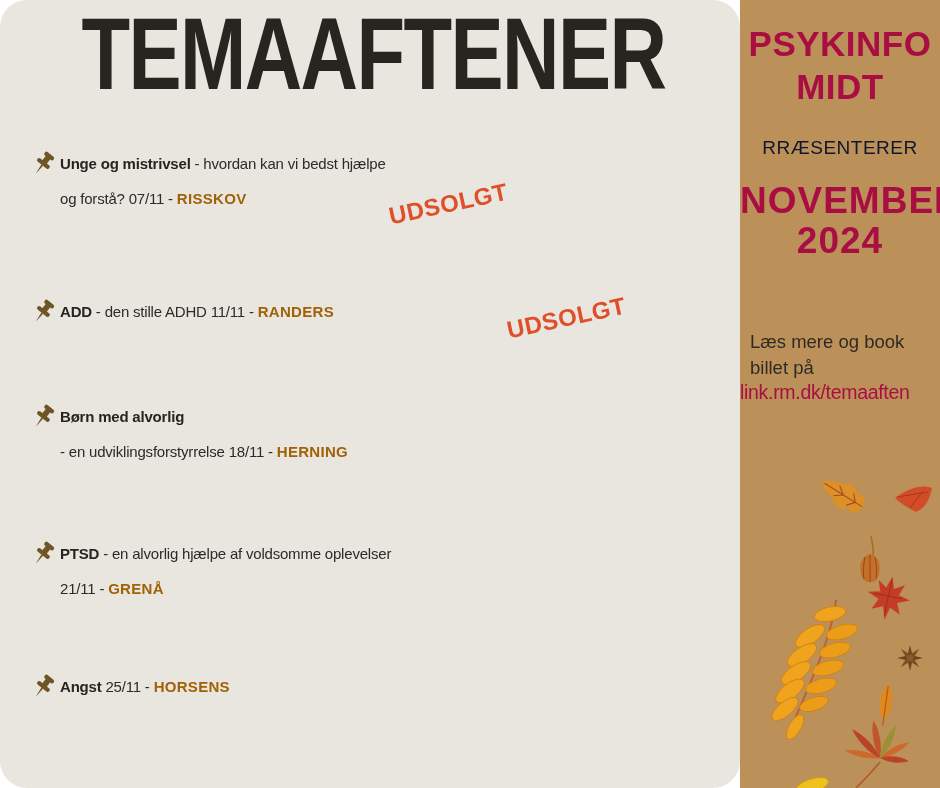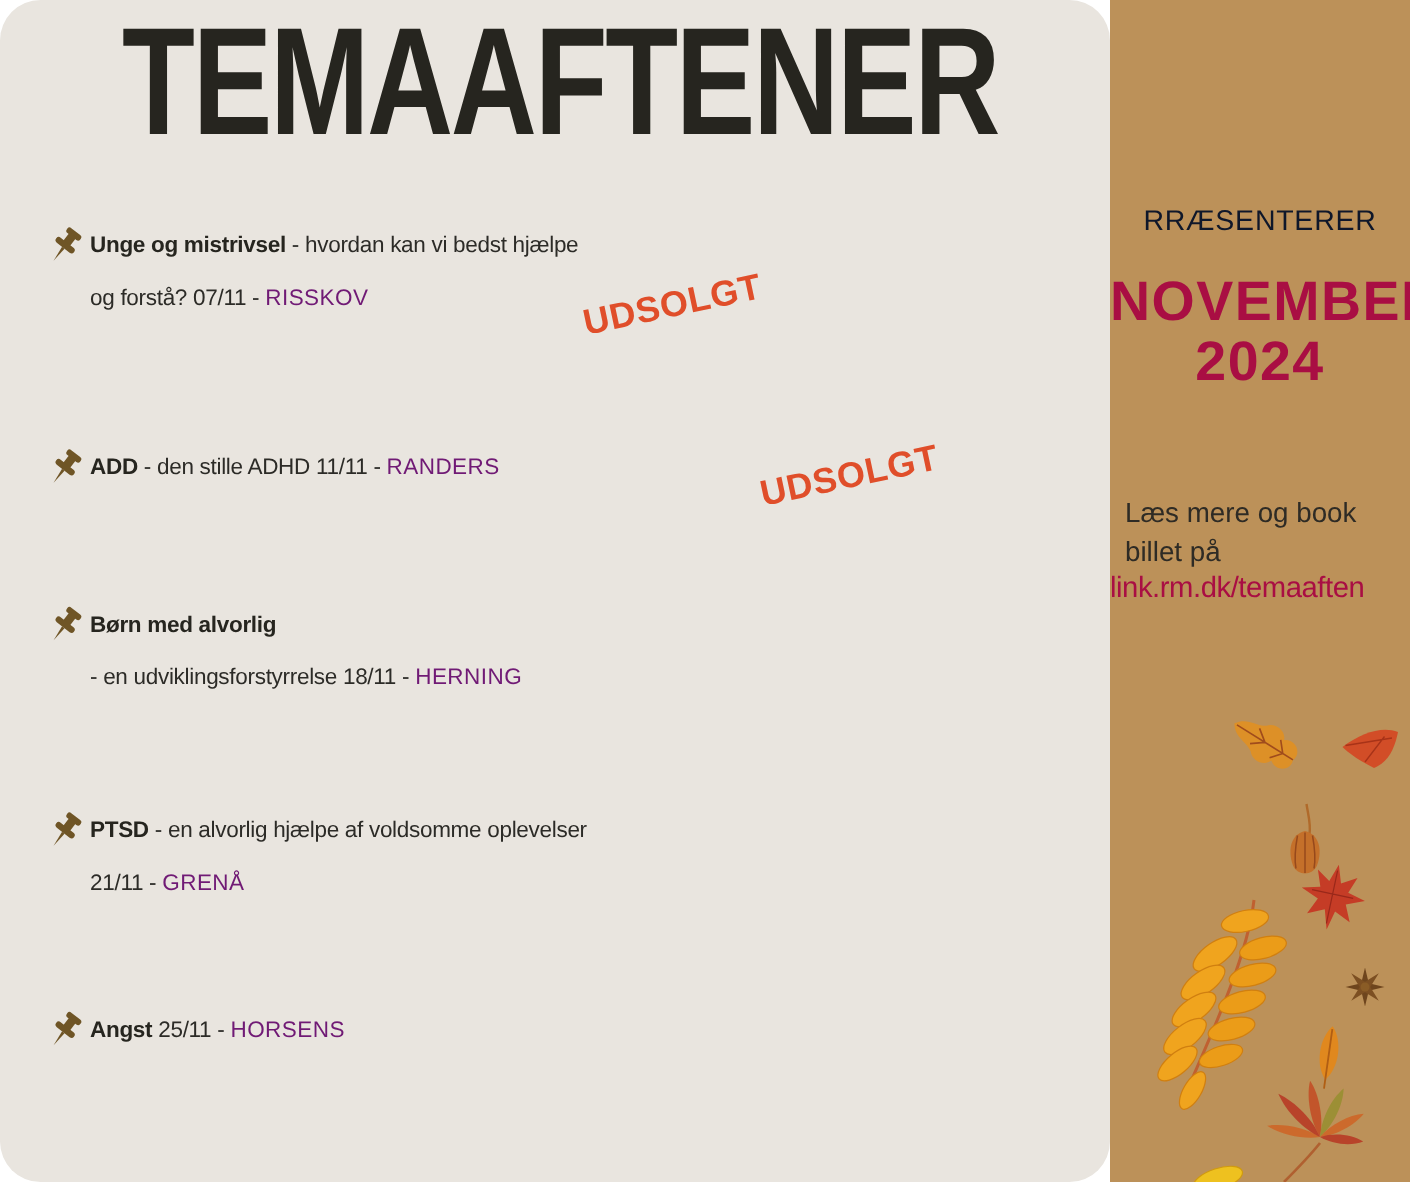--- a/index.html
+++ b/index.html
@@ -21,21 +21,21 @@
   }
 
   .event{position:absolute;left:28px;width:712px;}
   .e1{top:146px}.e2{top:294px}.e3{top:399px}.e4{top:536px}.e5{top:669px}
 
   .pin{position:absolute;left:0;top:3px;width:30px;height:30px;}
 
   .etext{margin-left:32px;font-size:15px;line-height:35px;color:#2c2b27;letter-spacing:-0.2px;}
   .etext p{margin:0;}
   .b{font-weight:bold;color:#26251f;}
-  .loc{font-weight:normal;color:#701a75;letter-spacing:0.3px;}
+  .loc{font-weight:bold;color:#a16207;letter-spacing:0.3px;}
 
   .badge{
     position:absolute;font-weight:bold;font-size:24px;color:#e04e2a;
     transform:rotate(-12deg);letter-spacing:0.5px;white-space:nowrap;
   }
   .e1 .badge{left:360px;top:44px;}
   .e2 .badge{left:478px;top:10px;}
 
   
   .sidebar{position:relative;width:200px;height:788px;background:#bc9159;overflow:hidden;}
@@ -146,20 +146,24 @@
       </svg>
       <div class="etext">
         <p><span class="b">Angst</span><span> 25/11 - </span><span class="loc">HORSENS</span></p>
       </div>
     </div>
 
   </div>
 
   <div class="sidebar">
 
+    <div class="brand">
+      <span>PSYKINFO</span>
+      <span>MIDT</span>
+    </div>
 
     <div class="presents">RRÆSENTERER</div>
 
     <div class="month">
       <span>NOVEMBER</span>
       <span>2024</span>
     </div>
 
     <div class="booking">Læs mere og book billet på</div>
 

